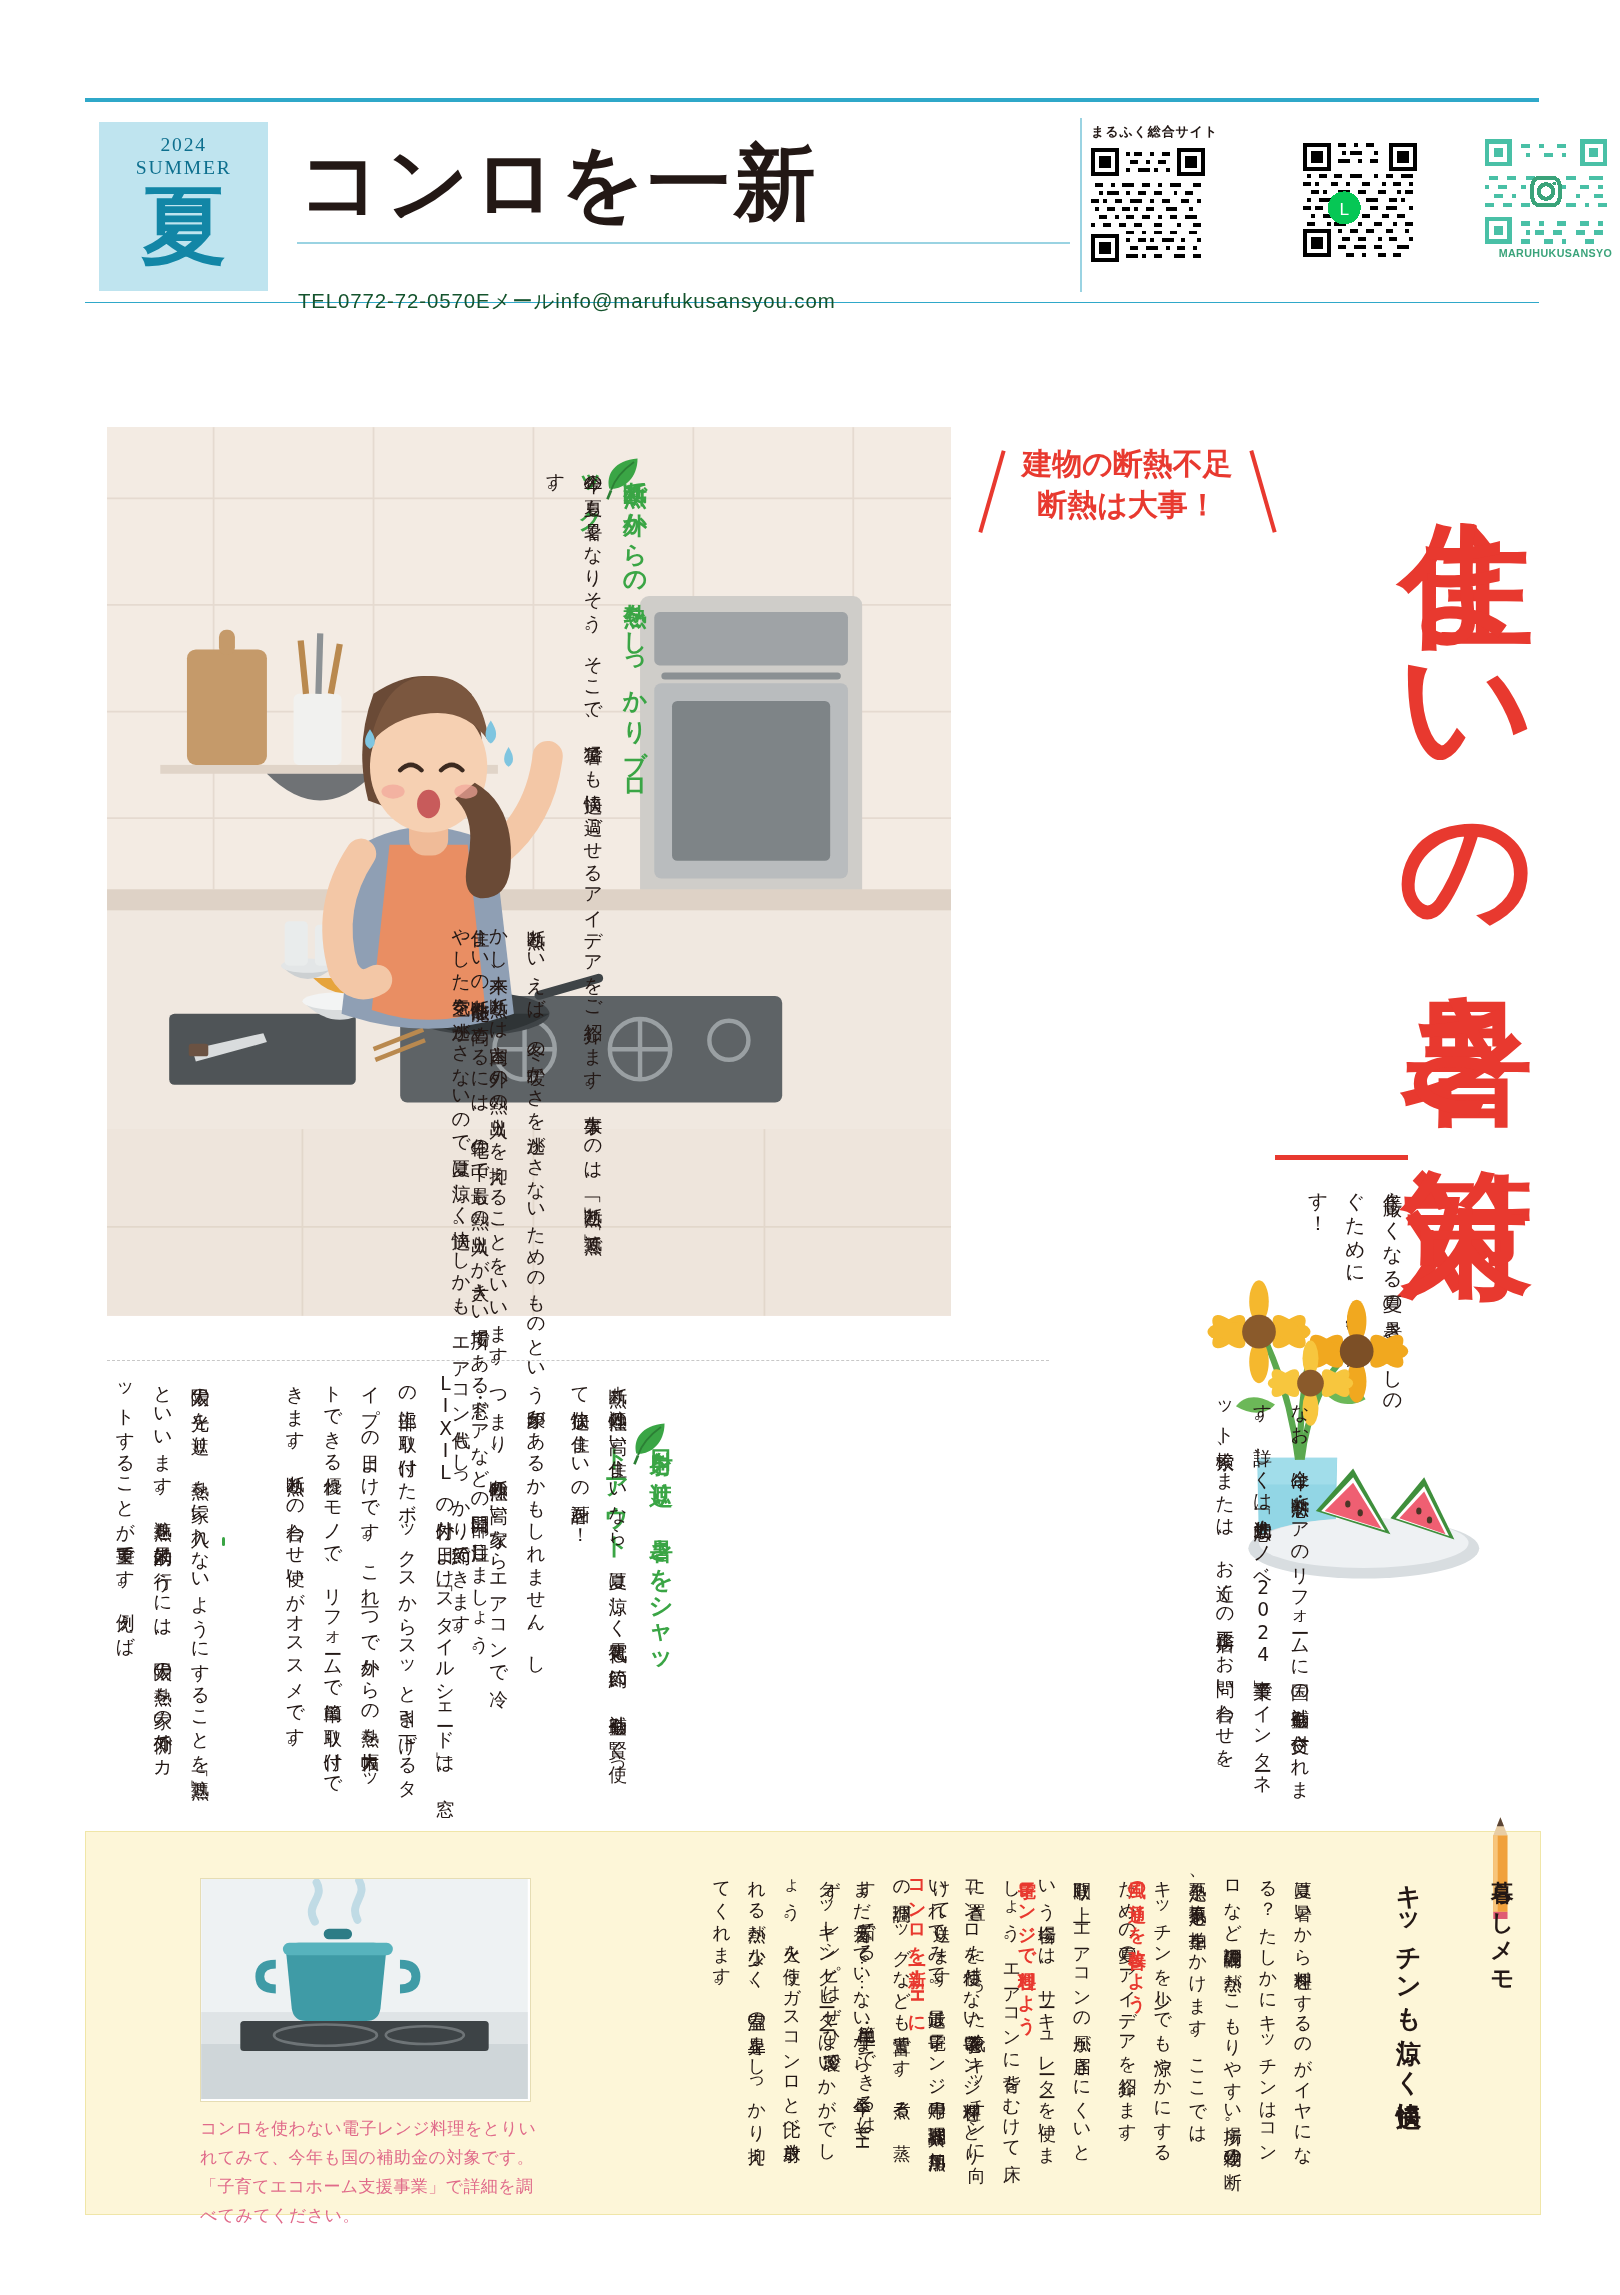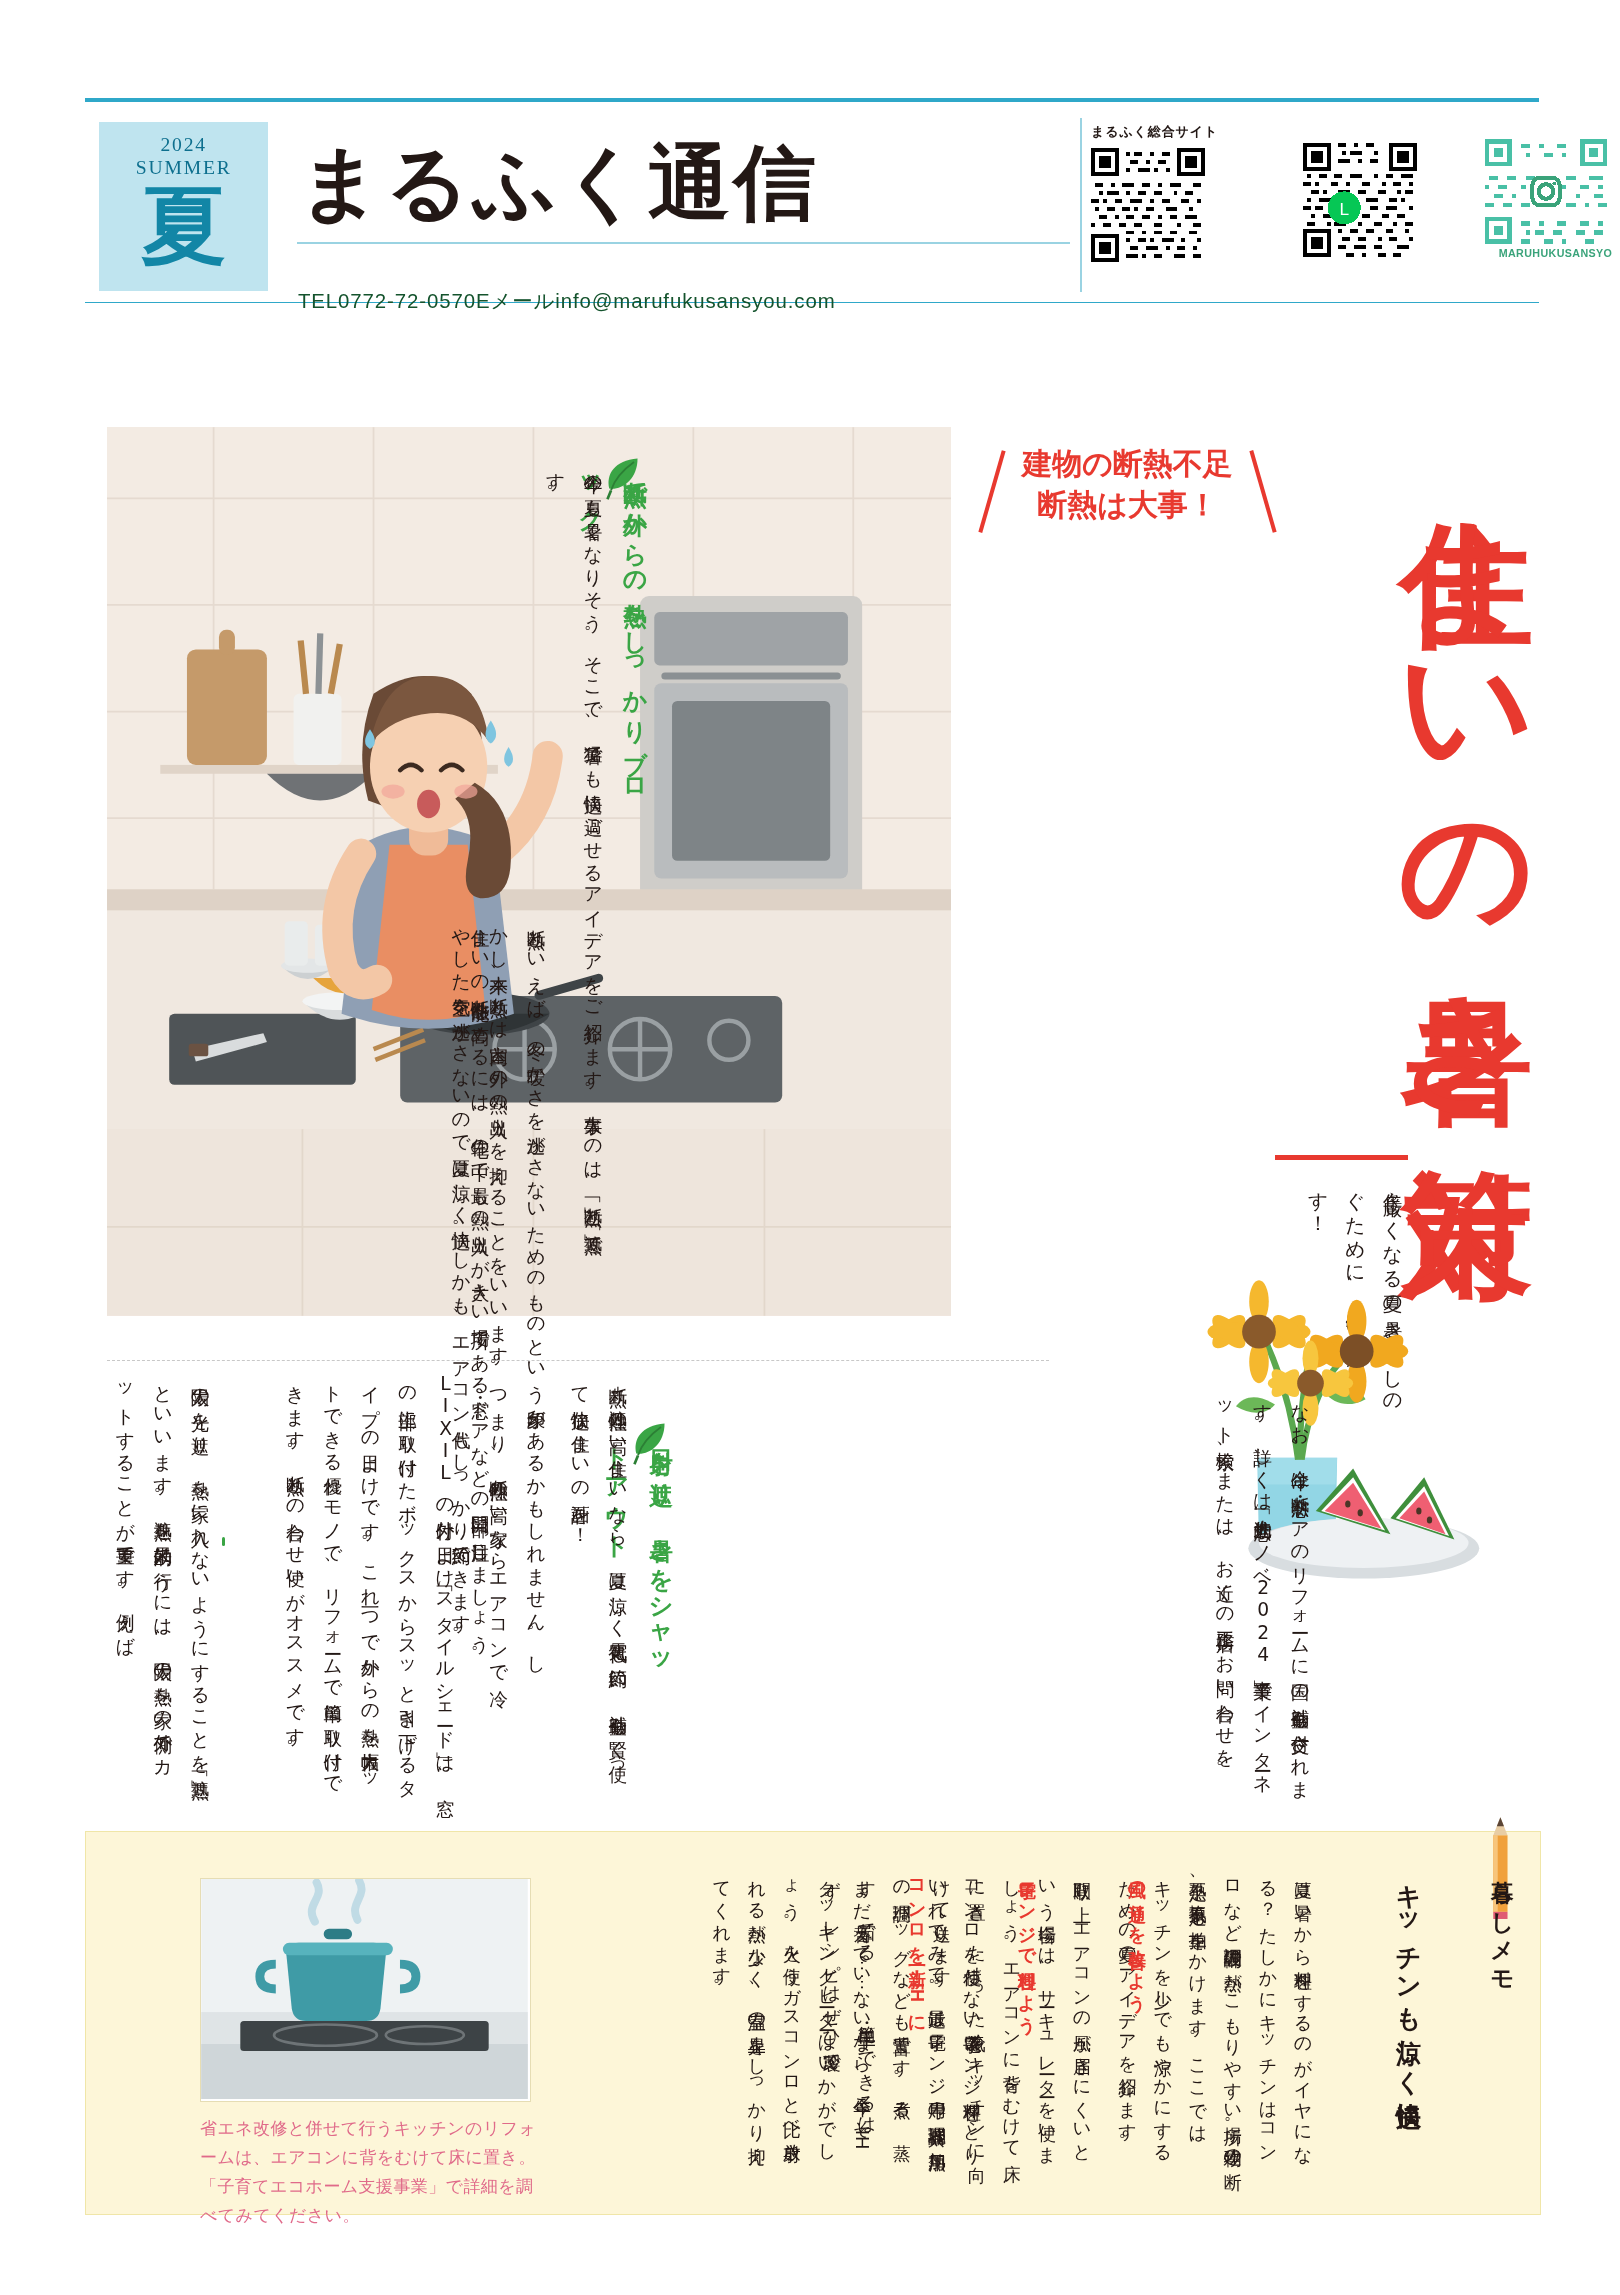--- a/index.html
+++ b/index.html
@@ -156,21 +156,21 @@
 
 <div class="page">
 
   <div class="header">
     <div class="hdr-season">
       <div class="hdr-year">2024</div>
       <div class="hdr-summer">SUMMER</div>
       <div class="hdr-kanji">夏</div>
     </div>
 
-    <div class="hdr-title">まるふく通信</div>
+    <div class="hdr-title">コンロを一新</div>
     <div class="hdr-rule"></div>
 
     <div class="hdr-tel">
       <span>TEL</span><span class="gap"></span><span>0772-72-0570</span><span class="gap"></span><span class="gap"></span><span>Eメール</span><span class="gap"></span><span>info@marufukusansyou.com</span>
     </div>
 
     <div class="hdr-vrule"></div>
     <div class="qr-label">まるふく総合サイト</div>
 
     <div class="qr qr1">
@@ -701,21 +701,21 @@
         <rect x="92" y="72" width="124" height="14" rx="7" fill="#57b3bd"></rect>
         <rect x="138" y="56" width="32" height="12" rx="6" fill="#2d7c86"></rect>
         <path d="M84 96 q-18 0 -18 14 q0 14 18 14" stroke="#3f9ba6" stroke-width="10" fill="none"></path>
         <path d="M224 96 q18 0 18 14 q0 14 -18 14" stroke="#3f9ba6" stroke-width="10" fill="none"></path>
         <g stroke="#bcd9e4" stroke-width="9" fill="none" stroke-linecap="round" opacity="0.9">
           <path d="M128 48 C116 28 140 22 130 4"></path>
           <path d="M176 46 C166 26 188 20 178 2"></path>
         </g>
       </svg>
     </div>
-    <div class="memo-cap">省エネ改修と併せて行うキッチンのリフォームは、エアコンに背をむけて床に置き。「子育てエコホーム支援事業」で詳細を調べてみてください。</div>
+    <div class="memo-cap">コンロを使わない電子レンジ料理をとりいれてみて、今年も国の補助金の対象です。「子育てエコホーム支援事業」で詳細を調べてみてください。</div>
 
     <div class="memo-v m1">キッチンも涼しく快適に</div>
     <div class="memo-v m3">夏は暑いから料理をするのがイヤになる？ たしかにキッチンはコンロなど調理設備の熱がこもりやすい場所。建物の断熱不足、換気不足も拍車をかけます。ここでは、キッチンを少しでも涼やかにするための夏のアイデアを紹介します。</div>
     <div class="memo-v m6 red" style="font-weight:bold;">風の通りを改善しよう</div>
     <div class="memo-v m7">間取り上、エアコンの風が届きにくいという場合には、サーキュレーターを使いましょう。エアコンに背をむけて床に置き、たまった冷気をキッチンに向けて送ります。</div>
     <div class="memo-v m8 red" style="font-weight:bold;">電子レンジで料理しよう</div>
     <div class="memo-v m9">コンロを使わない電子レンジ料理をとりいれてみて。最近は電子レンジ専用の調理器具や加熱用の調理バッグなども豊富です。煮る、蒸す、茹でる……、簡単・上手にできるはず。レシピはぜひ冷製で。</div>
     <div class="memo-v m10 red" style="font-weight:bold;">コンロを一新！ IHに</div>
     <div class="memo-v" style="right:661px;">まだ替えていないなら、今年こそIHクッキングヒーターはいかがでしょう。火を使うガスコンロと比べ放射される熱が少なく、室温の上昇をしっかり抑えてくれます。</div>
   </div>

